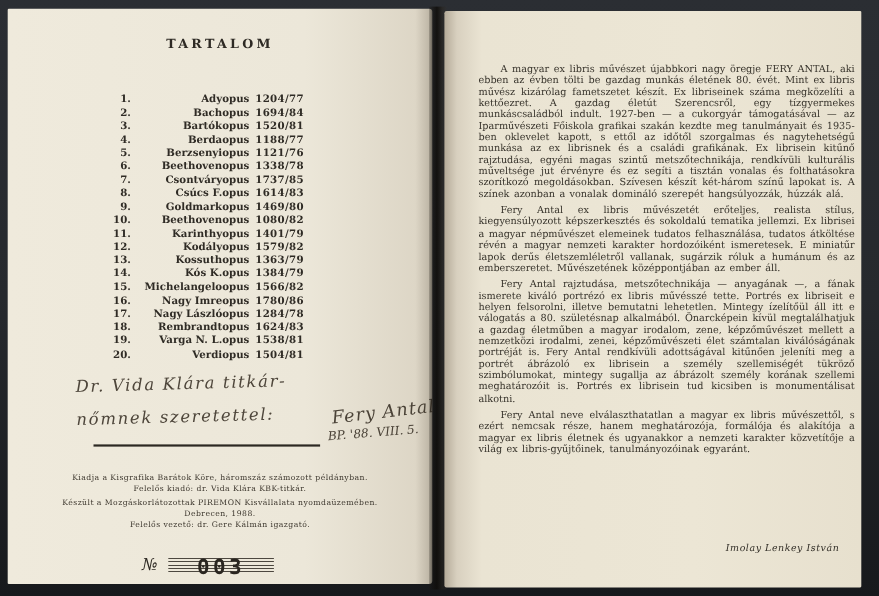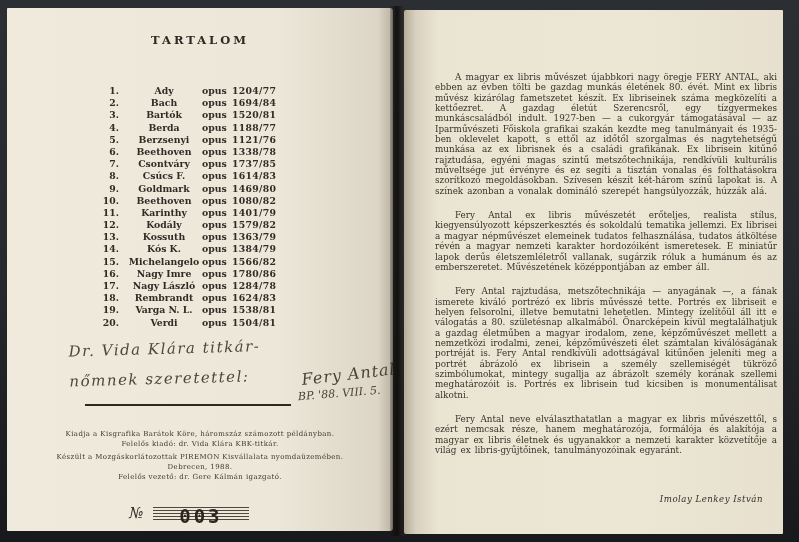--- a/index.html
+++ b/index.html
@@ -26,21 +26,21 @@
     background:linear-gradient(90deg,rgba(30,26,20,.2),rgba(15,13,10,.85) 45%,rgba(40,35,28,.5) 75%,rgba(60,52,42,.15));
   }
   
   .toc-title{
     position:absolute;top:25px;left:0;width:100%;text-align:center;
     font-size:11.5px;font-weight:bold;letter-spacing:3px;color:#2e2a24;
   }
   .toc-list{position:absolute;top:77px;left:88px;width:184px;}
   .toc-row{display:flex;height:12.2px;font-size:9.3px;font-weight:600;color:#2f2b25;}
   .toc-num{width:24px;text-align:right;margin-right:7px;}
-  .toc-name{flex:1;text-align:center;}
+  .toc-name{flex:1;text-align:right;}
   .toc-opus{width:30px;}
   .toc-val{width:47px;letter-spacing:.3px;}
   .dedication{
     position:absolute;top:330px;left:62px;width:320px;
     font-style:italic;color:#4e463b;transform:rotate(-1.6deg);
   }
   .ded-line1{font-size:15px;letter-spacing:1.5px;}
   .ded-line2{font-size:15px;letter-spacing:1.5px;margin-top:12px;}
   .ded-signature{
     position:absolute;left:232px;top:30px;font-size:16px;font-style:italic;
@@ -69,21 +69,21 @@
   .stamp-number{
     position:absolute;left:26px;top:-2px;font-size:19px;font-weight:bold;
     letter-spacing:3px;color:#2a2620;font-family:"DejaVu Sans Mono", monospace;text-align:center;
   }
   
   .body-text{
     position:absolute;top:48px;left:31px;width:342px;
     text-align:justify;font-size:8.8px;line-height:10.35px;color:#37332b;
     word-spacing:1.2px;
   }
-  .body-text p{margin:14px 0 5px 0;text-indent:20px;}
+  .body-text p{margin:0 0 5px 0;text-indent:20px;}
   .author-sig{
     position:absolute;right:20px;bottom:30px;
     font-size:8.6px;font-style:italic;font-weight:normal;color:#332f28;letter-spacing:.5px;
   }
   
   .watermark{
     position:absolute;left:150px;top:226px;width:560px;height:95px;
     font-family:"DejaVu Sans", sans-serif;font-size:90px;font-weight:bold;
     letter-spacing:4px;line-height:95px;
     color:rgba(255,255,255,.10);

